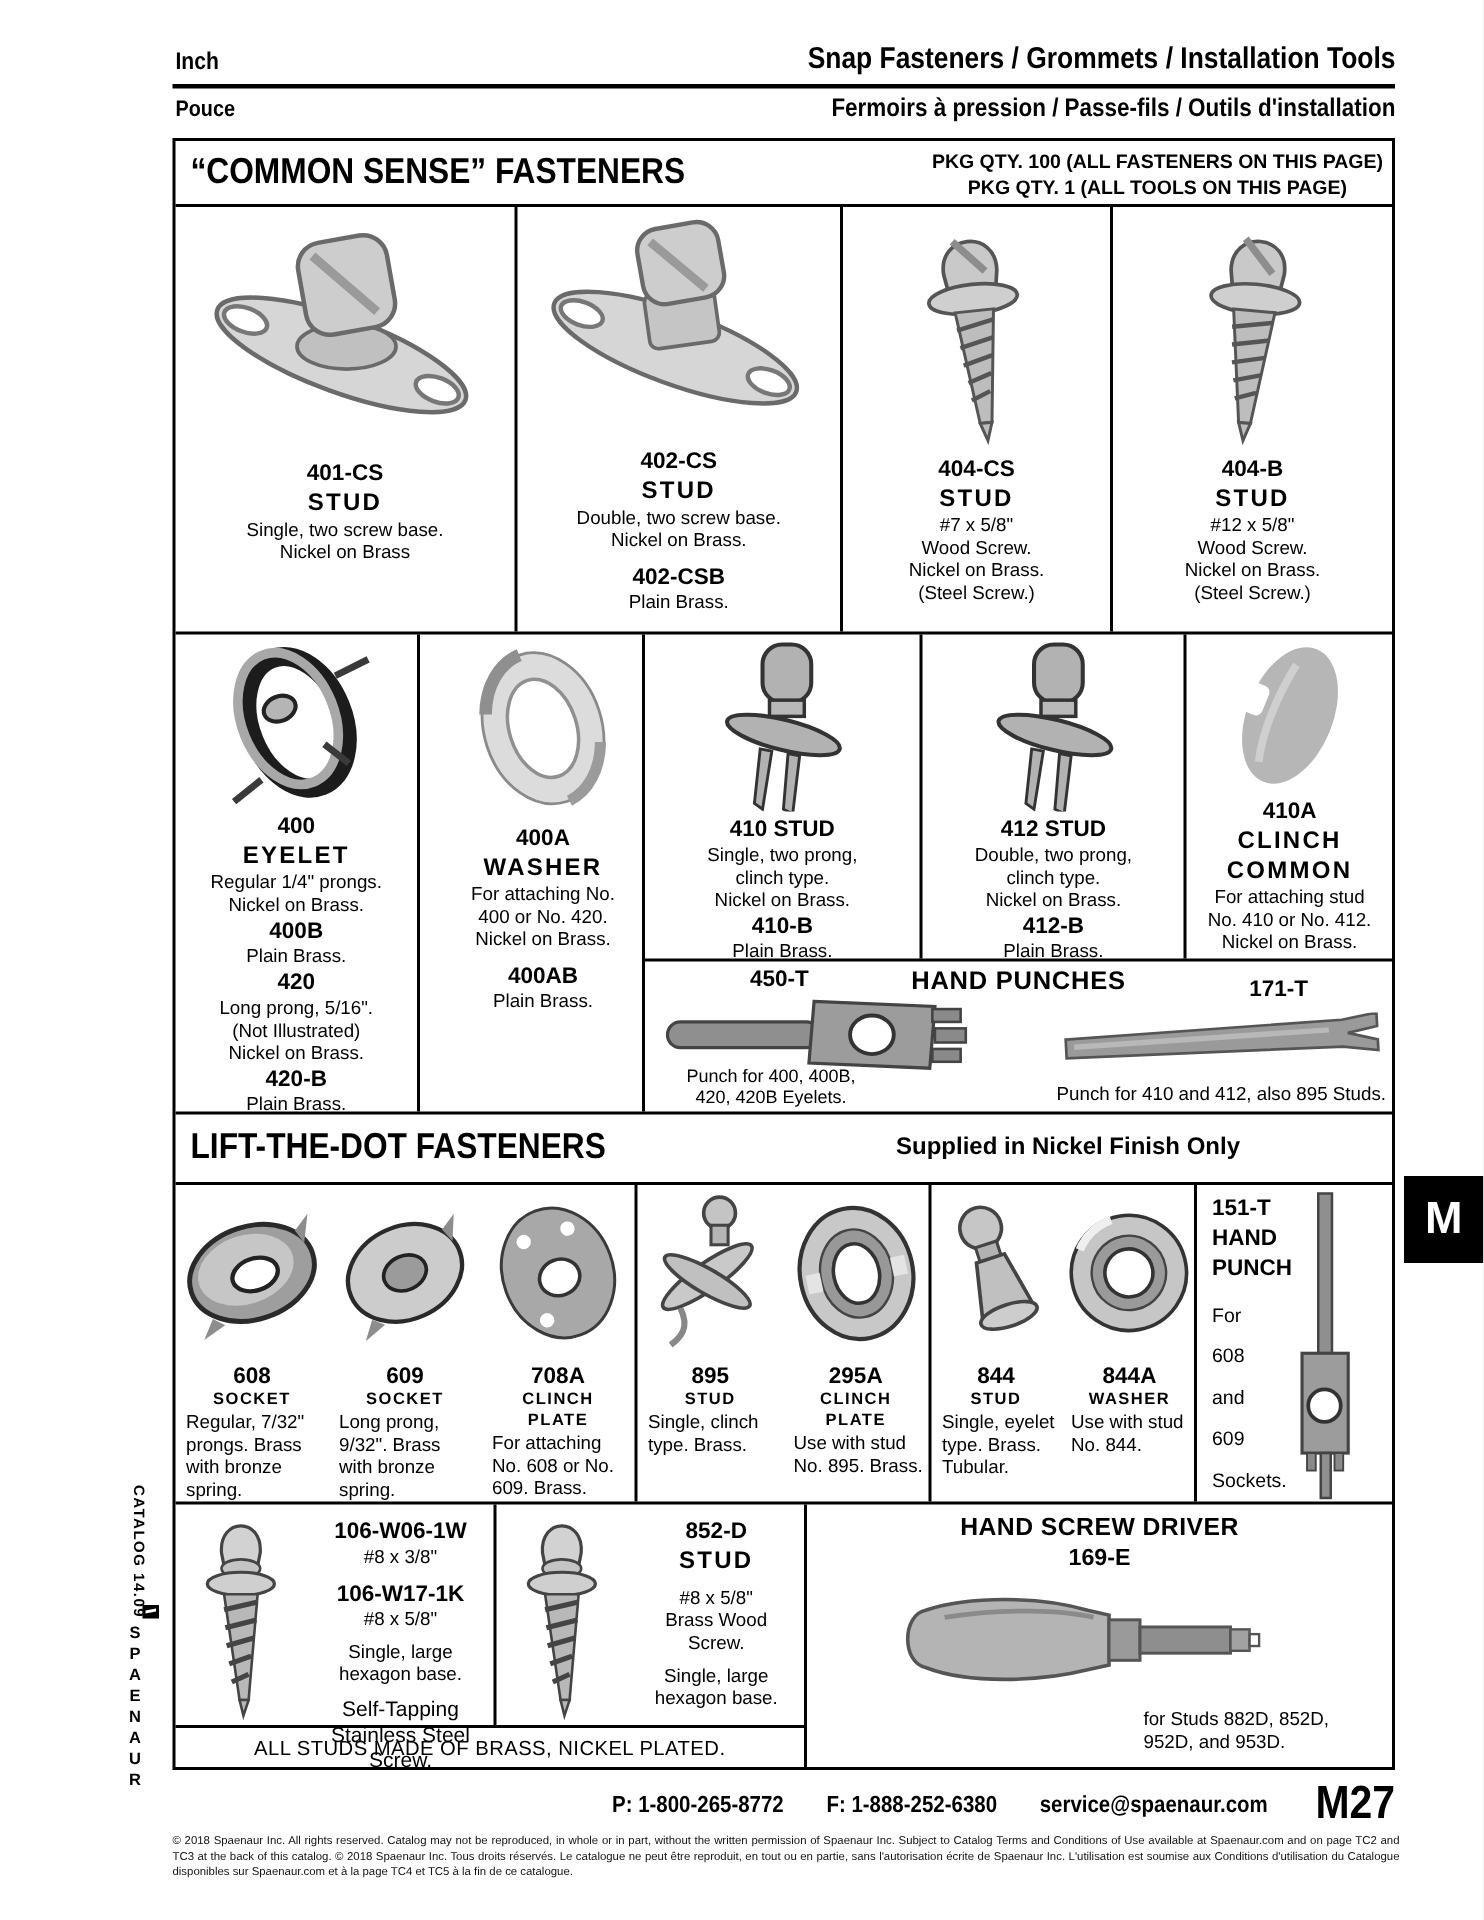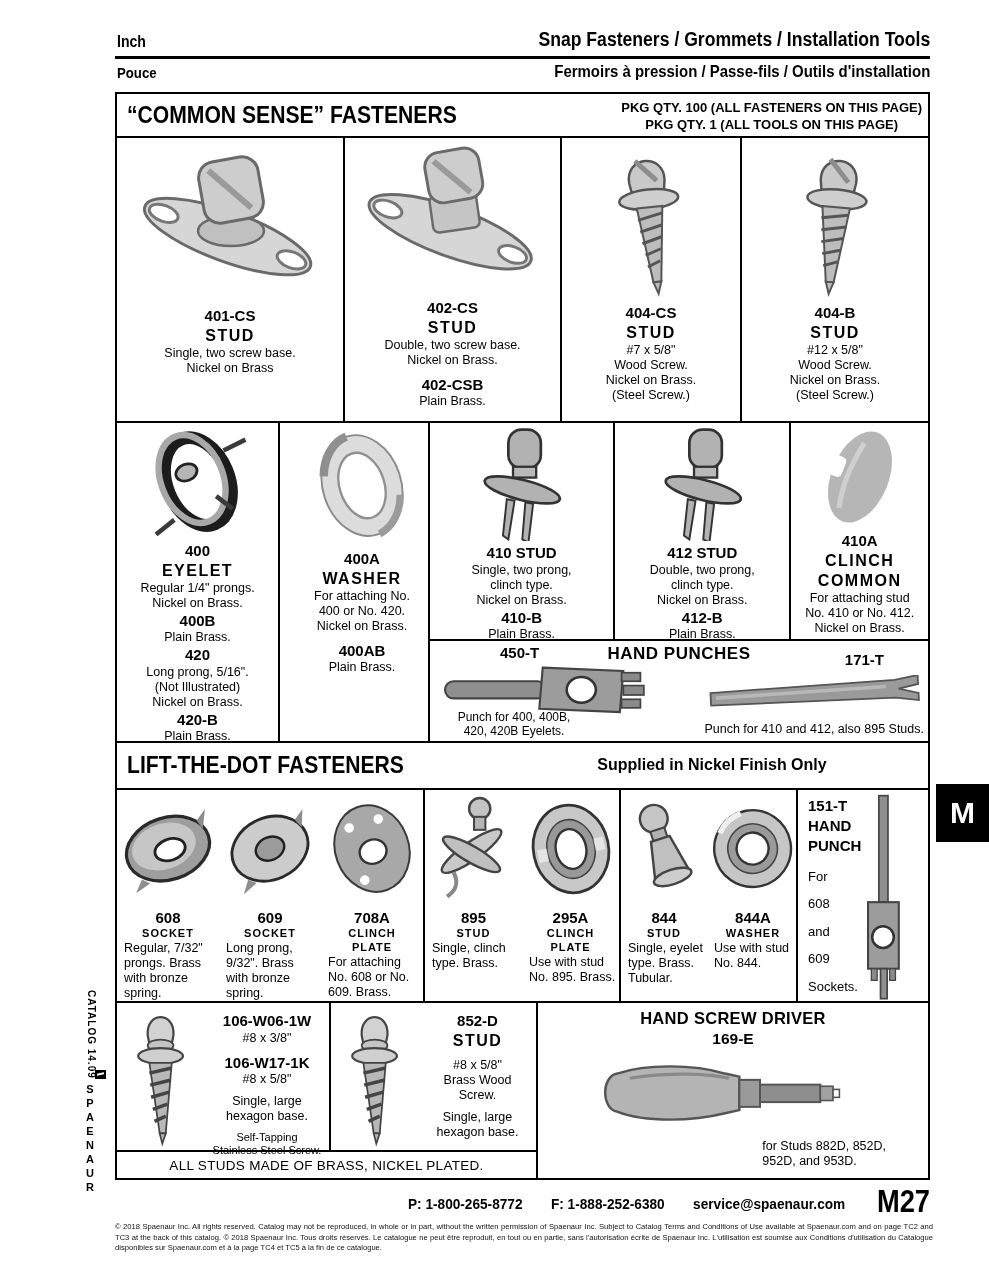--- a/index.html
+++ b/index.html
@@ -47,30 +47,30 @@
   .lift-title{position:absolute;left:10px;top:8px;font-size:24px;font-weight:bold;white-space:nowrap;}
   .lift-sub{position:absolute;left:455px;top:13px;width:280px;text-align:center;font-size:16px;font-weight:bold;white-space:nowrap;}
   .row3{height:220px;}
   .row4{height:175px;display:flex;}
 
   
   .ln{line-height:1.2;}
   .ln.c{font-weight:bold;font-size:15px;line-height:1.3;}
   .ln.n{font-weight:bold;font-size:16px;letter-spacing:1.5px;line-height:1.25;}
   .ln.d{font-size:12.5px;line-height:1.2;}
-  .ln.s{font-size:11px;line-height:1.2;text-align:center;}
+  .ln.s{font-size:14px;line-height:1.2;text-align:center;}
   .ln.g{margin-top:7px;}
 
   
   .r2right{width:498px;display:flex;flex-direction:column;box-sizing:border-box;}
   .r2top{height:218px;display:flex;box-sizing:border-box;border-bottom:2px solid #000;}
   .punches{height:100px;position:relative;}
   .p-left-code{position:absolute;left:70px;top:3px;font-size:15px;font-weight:bold;}
   .p-title{position:absolute;left:0;right:0;top:3px;text-align:center;font-size:17px;font-weight:bold;letter-spacing:.5px;}
-  .p-right-code{position:absolute;right:44px;top:10px;font-size:15px;font-weight:bold;}
+  .p-right-code{position:absolute;right:56px;top:10px;font-size:15px;font-weight:bold;}
   .p-img-left{position:absolute;left:8px;top:18px;}
   .p-img-right{position:absolute;right:6px;top:34px;}
   .p-cap-left{position:absolute;left:4px;bottom:3px;width:160px;font-size:12px;line-height:1.15;text-align:center;}
   .p-cap-right{position:absolute;right:4px;bottom:5px;font-size:12.5px;white-space:nowrap;}
 
   
   .group{display:flex;}
   .sub{flex:1;text-align:center;position:relative;}
   .sub .txt{padding:0 3px;}
   .sub .ln.d{text-align:left;padding-left:4px;}

